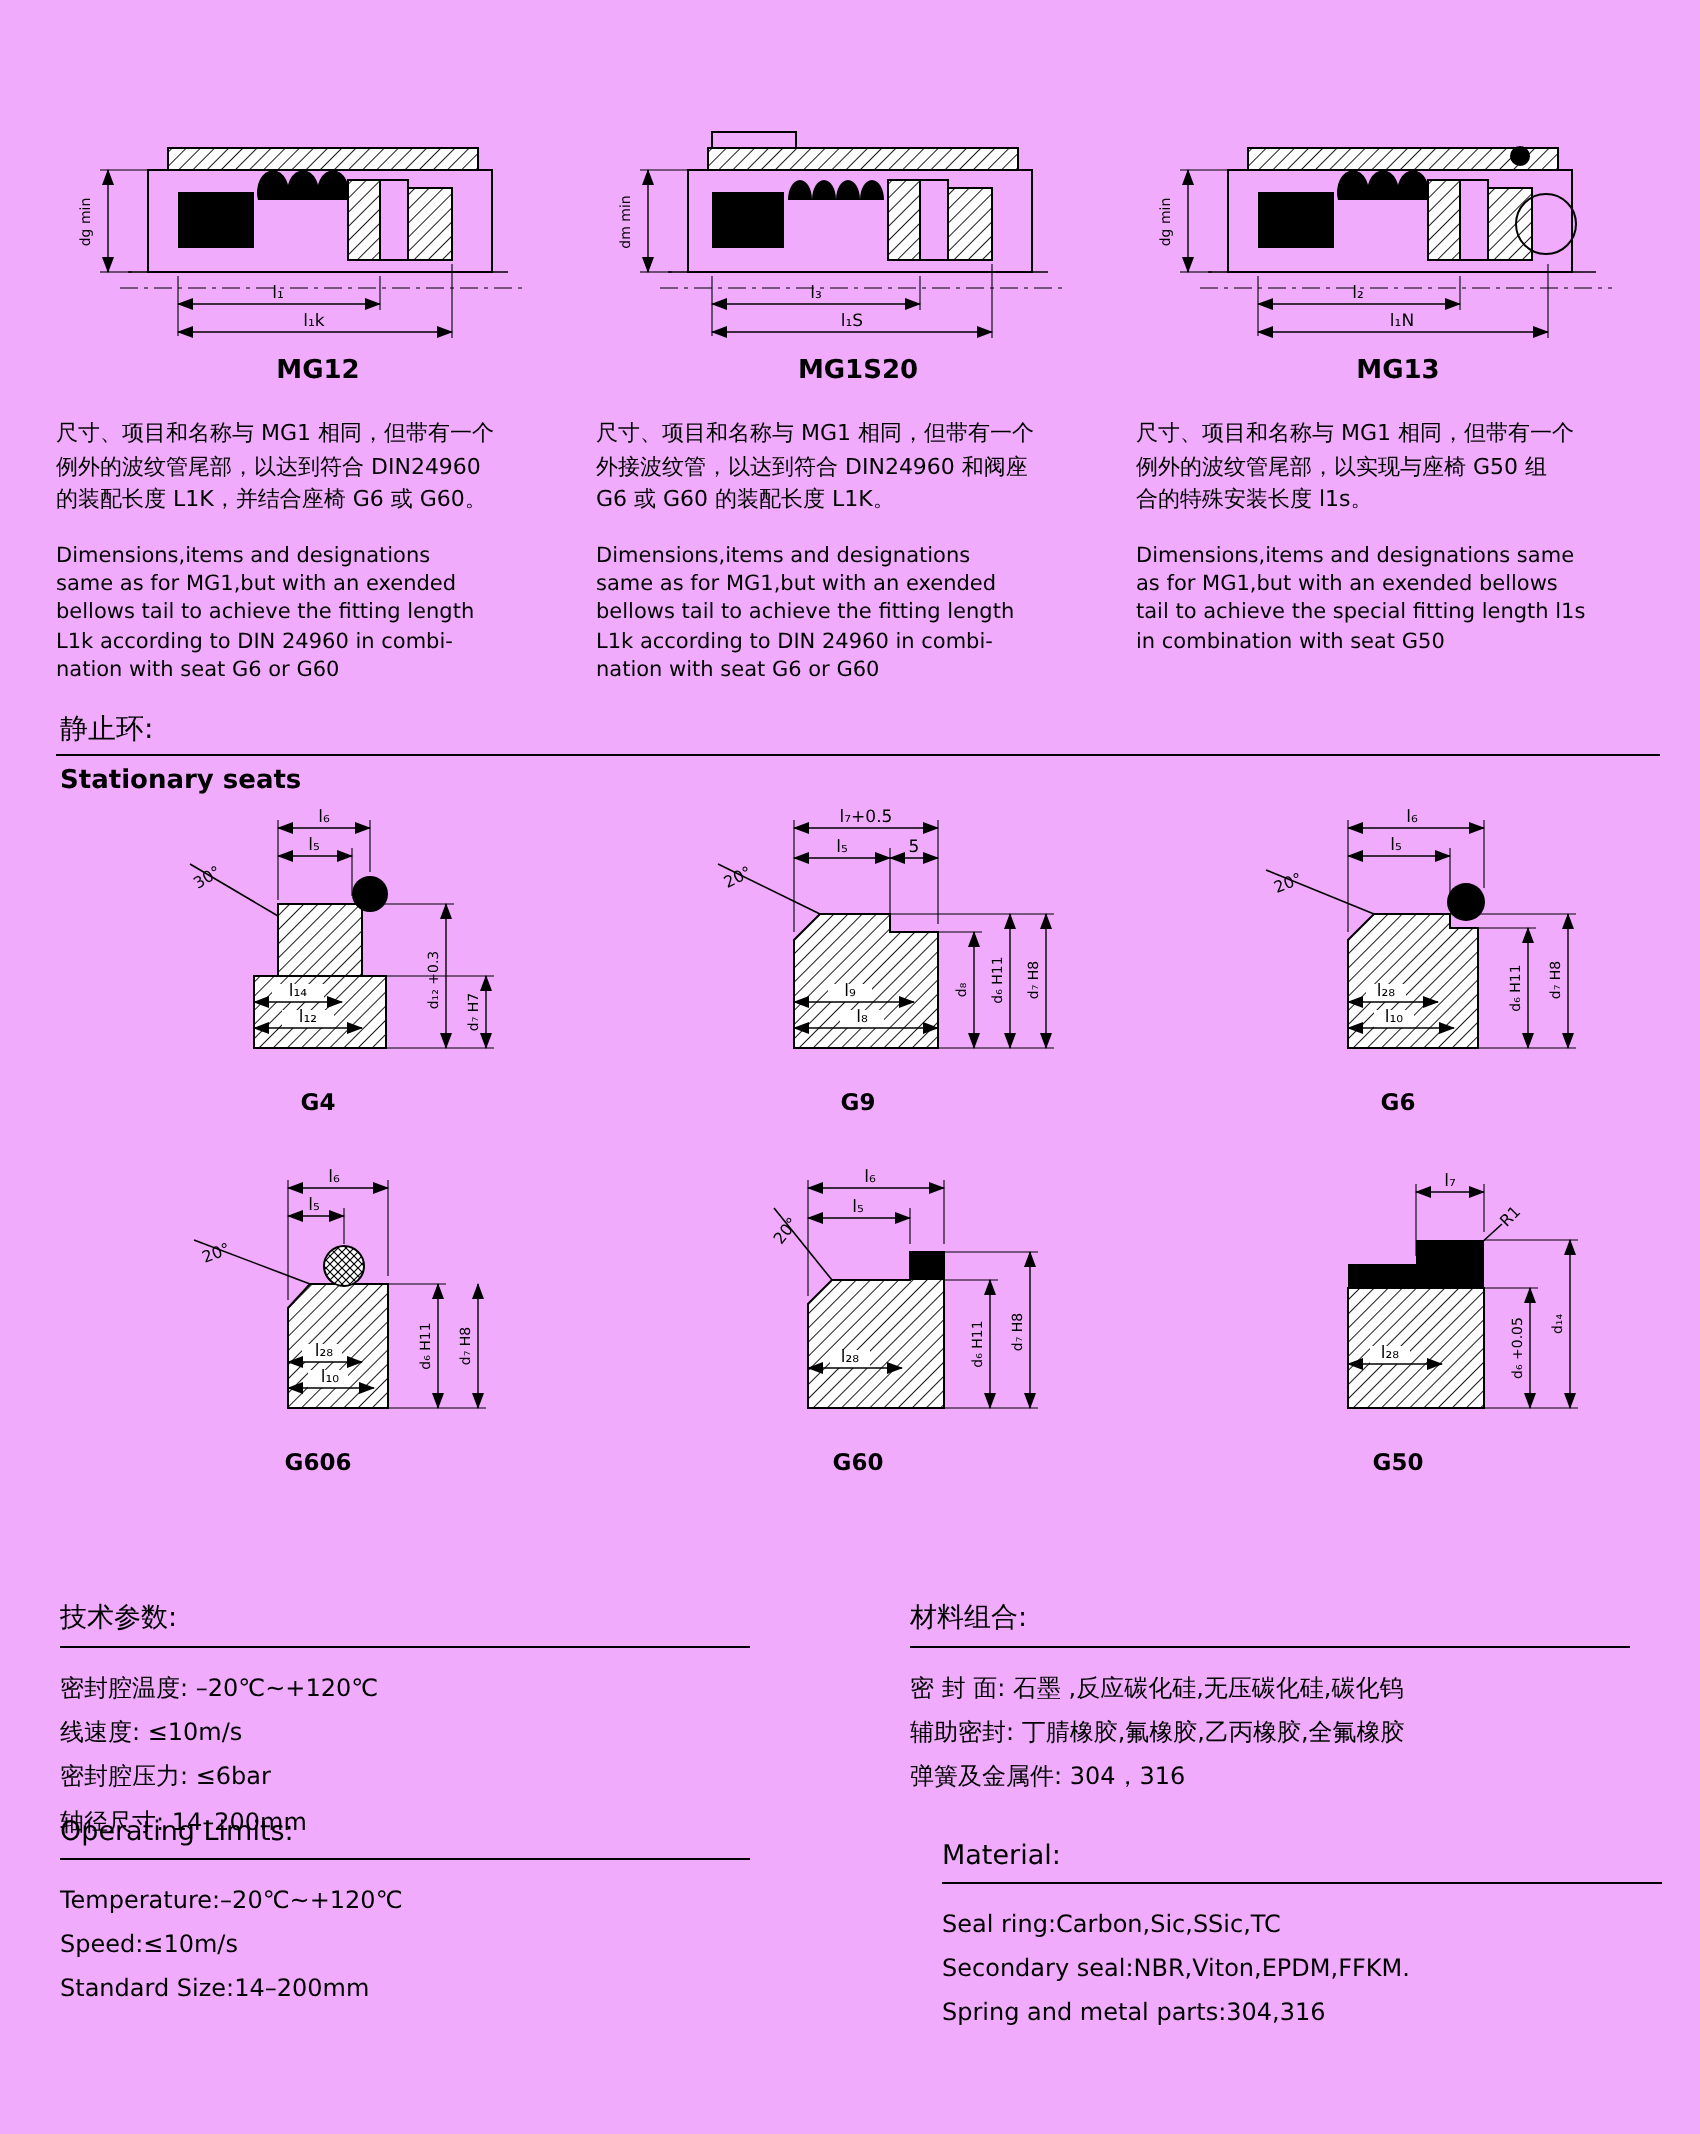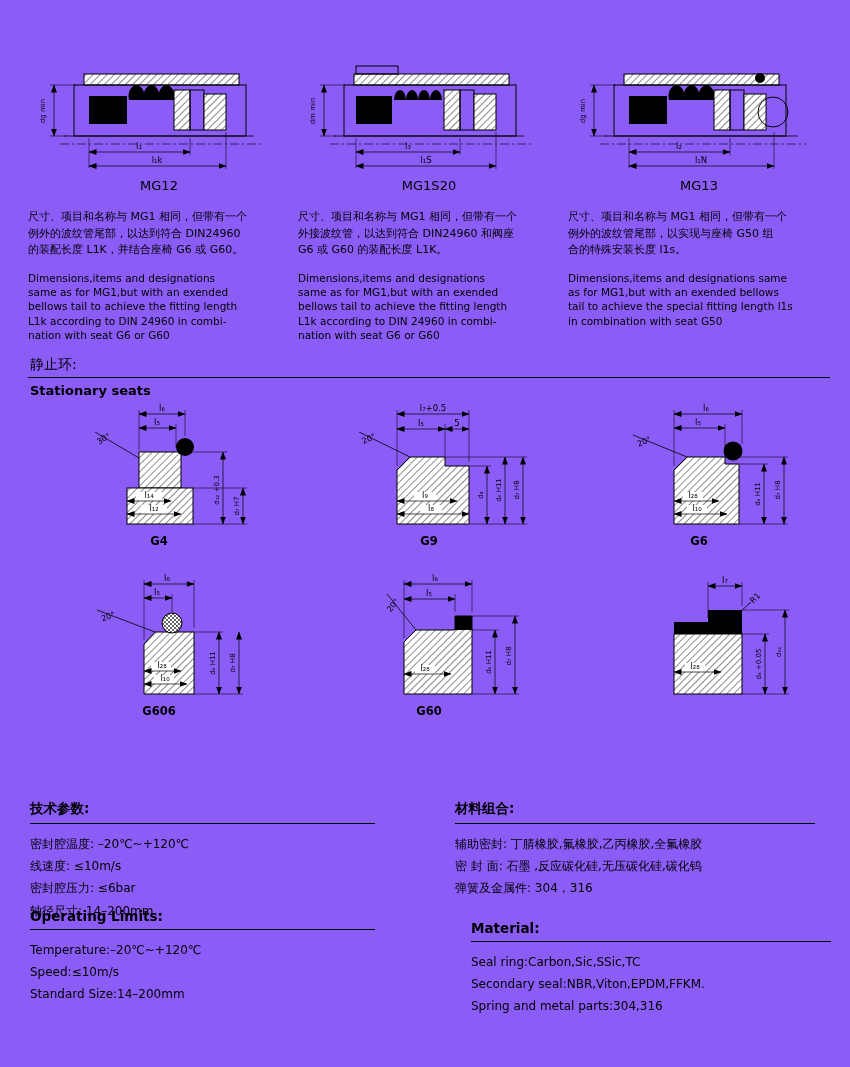--- a/index.html
+++ b/index.html
@@ -1,43 +1,43 @@
 <!DOCTYPE html>
 <html><head>
 <meta charset="utf-8">
 <title></title>
 <style>
   *{margin:0;padding:0;box-sizing:border-box}
   html,body{background:#fff}
-  .page{position:relative;width:850px;height:1067px;background:#8b5cf6;overflow:hidden;
+  .page{position:relative;width:850px;height:1067px;background:#f0abfc;overflow:hidden;
         font-family:"DejaVu Sans","Liberation Sans",sans-serif;color:#000}
 
   
   .top-row{position:absolute;top:48px;left:28px;right:20px;display:flex;justify-content:space-between}
   .seal-fig{width:262px}
   .draw{display:block;margin:0 auto}
-  .fig-label{text-align:center;font-weight:normal;font-size:13px;margin-top:4px}
+  .fig-label{text-align:center;font-weight:bold;font-size:13px;margin-top:4px}
   .desc-cn{font-size:11px;line-height:1.5;margin-top:16px;white-space:pre-line}
   .desc-en{font-size:10.5px;line-height:1.38;margin-top:12px;white-space:pre-line}
 
   
   .sec-head-cn{position:absolute;top:356px;left:30px;font-size:14px;font-weight:normal}
   .sec-rule{position:absolute;top:377px;left:28px;right:20px;border-top:1.5px solid #000;height:0}
   .sec-head-en{position:absolute;top:383px;left:30px;font-size:13px}
   .seat-grid{position:absolute;top:402px;left:28px;right:20px;display:flex;flex-wrap:wrap;justify-content:space-between}
   .seat-cell{width:262px;margin-bottom:24px;text-align:center}
-  .seat-label{font-weight:bold;font-size:11.5px;margin-top:2px}
+  .seat-label{font-weight:bold;font-size:11.5px;margin-top:12px}
 
   
   .param-block{position:absolute;width:345px}
   .pb-tl{top:800px;left:30px}
   .pb-bl{top:908px;left:30px}
   .pb-tr{top:800px;left:455px;width:360px}
   .pb-br{top:920px;left:471px;width:360px}
-  .block-head{font-size:13.5px;font-weight:bold;padding-bottom:5px;border-bottom:1.5px solid #000;margin-bottom:9px}
+  .block-head{font-size:13.5px;font-weight:normal;padding-bottom:5px;border-bottom:1.5px solid #000;margin-bottom:9px}
   .param-line{font-size:12px;line-height:1.85}
 
   
   svg .ol{fill:none;stroke:#000;stroke-width:1}
   svg .thin{fill:none;stroke:#000;stroke-width:0.8}
   svg .dim{stroke:#000;stroke-width:0.7}
   svg .ext{stroke:#000;stroke-width:0.55}
   svg .cline{stroke:#000;stroke-width:0.6;stroke-dasharray:9 3 2 3}
   svg text{font-family:"DejaVu Sans",sans-serif;fill:#000}
   svg .dt{font-size:8.5px}
@@ -410,42 +410,43 @@
         <g>
           <line x1="163" y1="62" x2="190" y2="62" class="ext"></line>
           <line x1="163" y1="38" x2="210" y2="38" class="ext"></line>
           <line x1="163" y1="122" x2="210" y2="122" class="ext"></line>
           <line x1="186" y1="62" x2="186" y2="122" class="dim" marker-start="url(#ar)" marker-end="url(#ar)"></line>
           <text class="sm" x="182" y="92" text-anchor="middle" transform="rotate(-90 182 92)">d₆ +0.05</text>
           <line x1="206" y1="38" x2="206" y2="122" class="dim" marker-start="url(#ar)" marker-end="url(#ar)"></line>
           <text class="sm" x="202" y="80" text-anchor="middle" transform="rotate(-90 202 80)">d₁₄</text>
         </g>
       </svg>
+      <div class="seat-label">G50</div>
     </div>
   </div>
 
   <div class="param-block pb-tl">
     <div class="block-head">技术参数:</div>
     <div class="param-line">密封腔温度: –20℃~+120℃</div>
     <div class="param-line">线速度: ≤10m/s</div>
     <div class="param-line">密封腔压力: ≤6bar</div>
     <div class="param-line">轴径尺寸: 14–200mm</div>
   </div>
 
   <div class="param-block pb-bl">
     <div class="block-head">Operating Limits:</div>
     <div class="param-line">Temperature:–20℃~+120℃</div>
     <div class="param-line">Speed:≤10m/s</div>
     <div class="param-line">Standard Size:14–200mm</div>
   </div>
 
   <div class="param-block pb-tr">
     <div class="block-head">材料组合:</div>
+    <div class="param-line">密 封 面: 石墨 ,反应碳化硅,无压碳化硅,碳化钨</div>
     <div class="param-line">辅助密封: 丁腈橡胶,氟橡胶,乙丙橡胶,全氟橡胶</div>
-    <div class="param-line">密 封 面: 石墨 ,反应碳化硅,无压碳化硅,碳化钨</div>
     <div class="param-line">弹簧及金属件: 304，316</div>
   </div>
 
   <div class="param-block pb-br">
     <div class="block-head">Material:</div>
     <div class="param-line">Seal ring:Carbon,Sic,SSic,TC</div>
     <div class="param-line">Secondary seal:NBR,Viton,EPDM,FFKM.</div>
     <div class="param-line">Spring and metal parts:304,316</div>
   </div>
 

